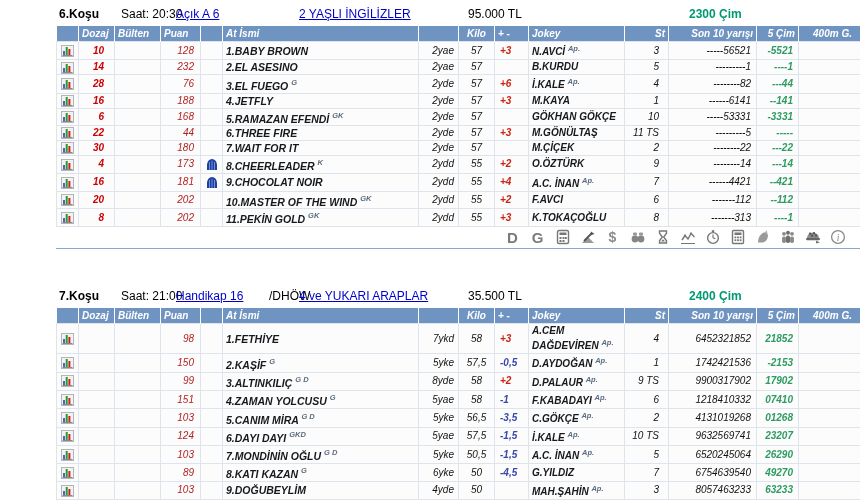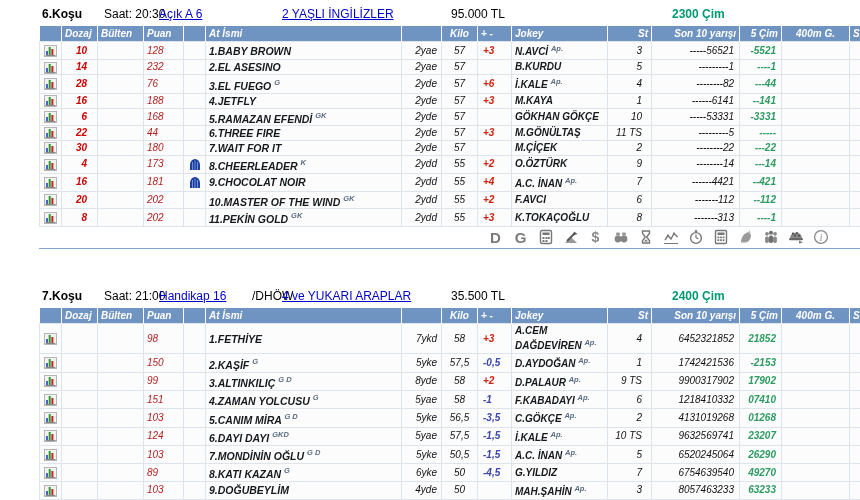--- a/index.html
+++ b/index.html
@@ -6,21 +6,21 @@
     --header-bg:#7094c1; --positive:#cc2211; --negative:#3947a8;
     --form-green:#2e9b63; --points-red:#b22222; --dozaj-red:#cc0000;
     --link-blue:#0000cc; --distance-teal:#009973;
   }
   *{box-sizing:border-box;}
   html,body{margin:0;padding:0;}
   body{
     width:860px;height:500px;overflow:hidden;background:#fff;
     font-family:"Liberation Sans","DejaVu Sans",sans-serif;color:#111;
   }
-  .race{margin-left:8px;width:835px;padding-left:31px;}
+  .race{margin-left:25px;width:835px;padding-left:31px;}
   .race + .race{margin-top:40px;}
   .race-head{position:relative;height:19px;margin-top:7px;font-size:12px;white-space:nowrap;}
   .rh-title{position:absolute;left:3px;font-weight:bold;color:#000;}
   .rh-time{position:absolute;left:65px;color:#000;}
   .rh-l1{position:absolute;left:120px;}
   .rh-mid{position:absolute;left:213px;color:#000;}
   .rh-l2{position:absolute;left:243px;}
   .rh-link{color:var(--link-blue);text-decoration:underline;cursor:pointer;}
   .rh-prize{position:absolute;left:412px;color:#000000;}
   .rh-dist{position:absolute;left:633px;font-weight:bold;color:var(--distance-teal);}
@@ -40,21 +40,21 @@
   thead th.c13{text-align:center;}
   tbody td{
     background:#fcfcfc;border:1px solid #dde4ec;border-top:none;
     padding:1px 3px;line-height:12px;height:14px;vertical-align:middle;
     white-space:nowrap;overflow:hidden;
   }
   tbody tr:first-child td{border-top:1px solid #dde4ec;}
   td.ico{text-align:center;padding:0 1px;}
   td.ico svg{vertical-align:middle;}
   td.dozaj{color:var(--dozaj-red);font-weight:bold;text-align:right;padding-right:10px;}
-  td.puan{color:var(--points-red);padding-right:6px;}
+  td.puan{color:var(--points-red);text-align:right;padding-right:6px;}
   td.name{font-weight:bold;color:#15181c;font-size:10.5px;}
   td.name sup,td.jockey sup{font-size:7.5px;color:#5a6c80;font-weight:bold;}
   td.age{text-align:right;padding-right:4px;}
   td.kilo{text-align:center;}
   td.delta{font-weight:bold;text-align:left;padding-left:5px;}
   td.delta.pos{color:var(--positive);}
   td.delta.neg{color:var(--negative);}
   td.jockey{font-weight:bold;color:#15181c;white-space:normal;line-height:12px;}
   td.st{text-align:right;padding-right:9px;}
   td.son10{text-align:right;padding-right:5px;}

